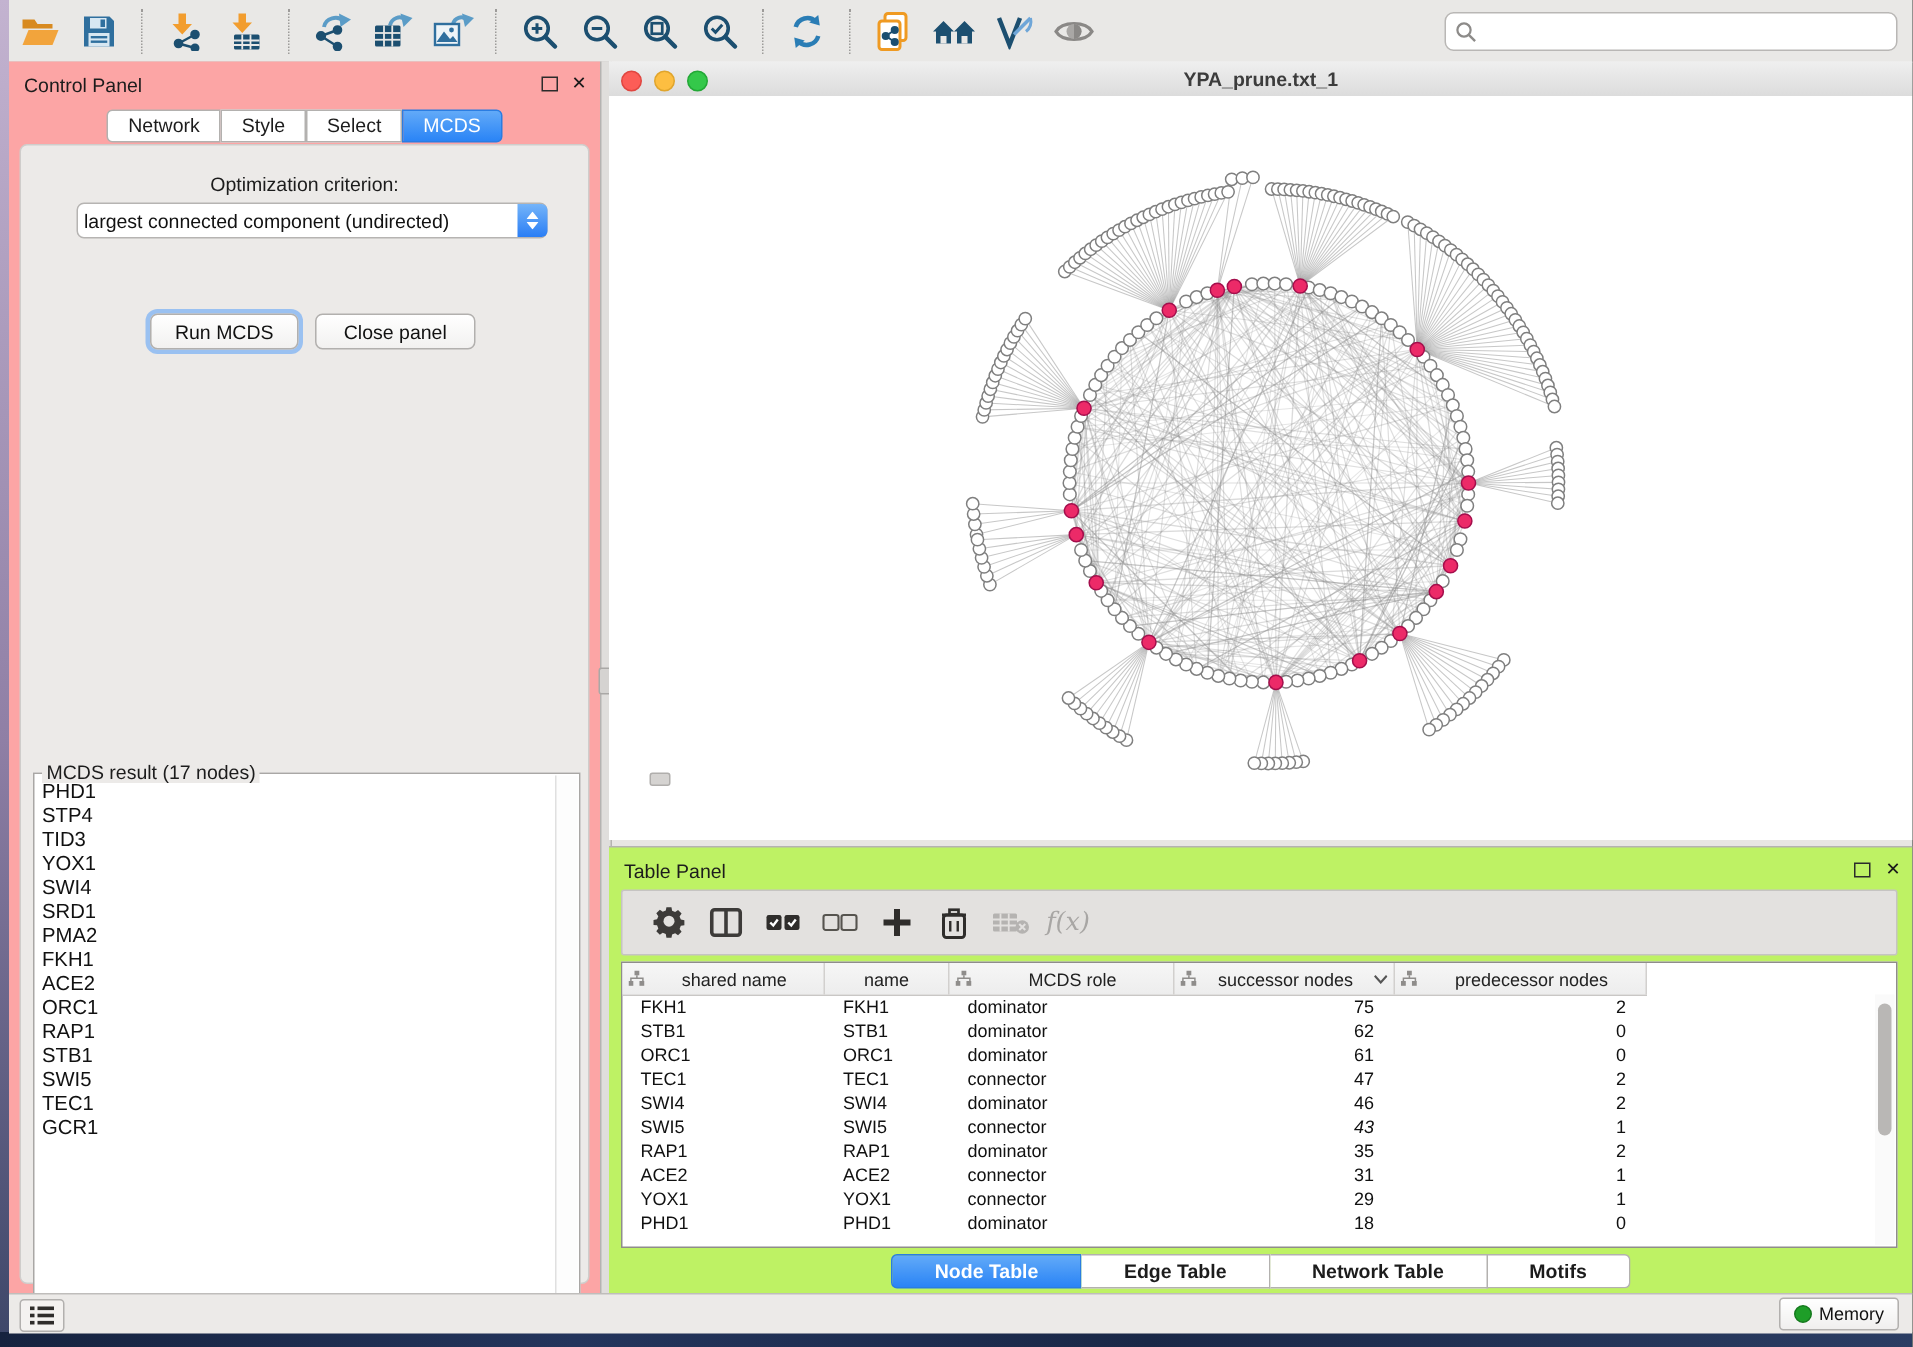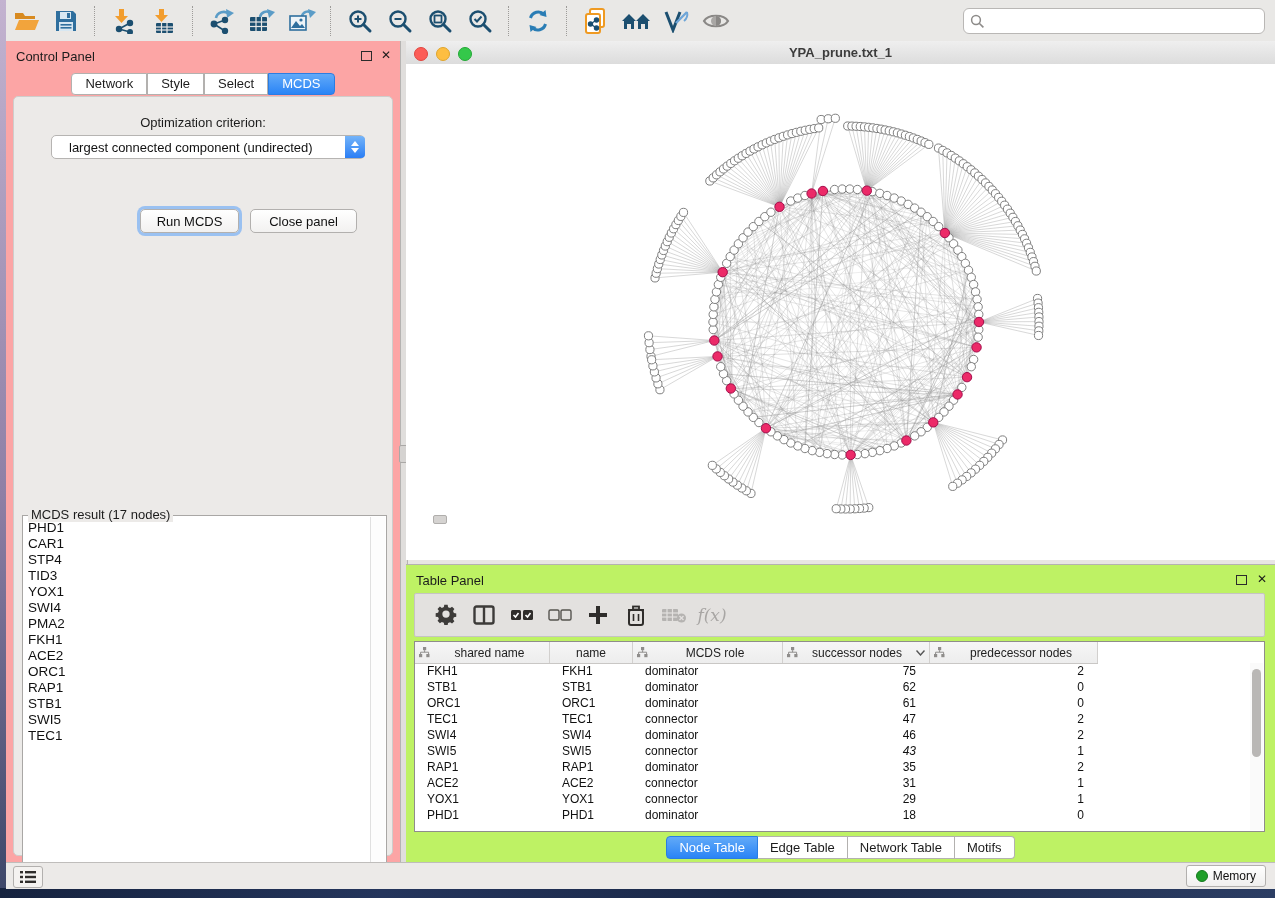--- a/index.html
+++ b/index.html
@@ -31,28 +31,28 @@
   .cp-tab{font-size:13px;color:#1c1c1c;background:#fff;border:1px solid #b3b1af;
     padding:2px 13px;height:16px;line-height:16px;cursor:default;}
   .cp-tab:first-child{border-radius:4px 0 0 4px;}
   .cp-tab:last-child{border-radius:0 4px 4px 0;}
   .cp-tab.active{background:linear-gradient(#62aaf8,#2a84f6);color:#fff;border-color:#2a7de2;}
   .cp-inner{position:absolute;left:7px;top:55px;width:378px;height:758px;background:#eceae8;
     border:1px solid #cfcdcb;border-radius:5px;}
   .opt-label{position:absolute;left:0;top:18px;width:100%;text-align:center;font-size:13px;color:#1c1c1c;}
   .dropdown{position:absolute;left:37px;top:38px;width:312px;height:22px;background:#fff;
     border:1px solid #b6b4b2;border-radius:5px;display:flex;align-items:center;}
-  .dropdown .val{flex:1;font-size:13px;padding-left:17px;color:#111;white-space:nowrap;overflow:hidden;}
+  .dropdown .val{flex:1;font-size:13px;padding-left:4px;color:#111;white-space:nowrap;overflow:hidden;}
   .dd-step{width:20px;height:22px;border-radius:0 4px 4px 0;margin-right:-1px;
     background:linear-gradient(#74b4f9,#2a7ef5);display:flex;flex-direction:column;
     align-items:center;justify-content:center;gap:2px;}
   .dd-step svg{display:block;}
   .btn{position:absolute;height:22px;background:linear-gradient(#ffffff,#f2f1f0);
     border:1px solid #b2b0ae;border-radius:5px;font-size:13px;color:#111;
-    display:flex;align-items:center;justify-content:center;margin-left:40px;}
+    display:flex;align-items:center;justify-content:center;}
   .btn.focus{box-shadow:0 0 0 3px rgba(110,170,246,.65);}
   .fieldset{position:absolute;left:8px;top:412px;width:363px;height:358px;}
   .fieldset .legend{position:absolute;left:6px;top:-2px;font-size:13px;color:#1c1c1c;background:#eceae8;padding:0 3px;z-index:2;}
   .fieldset .box{position:absolute;left:0;top:6px;width:100%;height:352px;border:1px solid #a9a7a5;background:#fff;}
   .mcds-list{position:absolute;left:1px;top:1px;right:15px;bottom:1px;overflow:hidden;
     font-size:13.5px;color:#111;line-height:16px;padding:3px 0 0 4px;}
   .mcds-scroll{position:absolute;right:1px;top:1px;width:14px;bottom:1px;background:#fdfdfd;border-left:1px solid #e0e0e0;}
 
   
   .vsplit{position:absolute;left:394px;top:41px;width:6px;height:821px;background:#e0dedc;
@@ -82,21 +82,21 @@
   .th{display:flex;align-items:center;border-right:1px solid #d2d0ce;font-size:12px;color:#222;box-sizing:border-box;padding:0 4px;}
   .th .lbl{flex:1;text-align:center;}
   .tbody{position:absolute;left:0;top:21px;right:14px;bottom:0;font-size:12px;color:#111;overflow:hidden;}
   .tr{display:flex;height:16px;line-height:16px;}
   .td{box-sizing:border-box;padding:0 12px;white-space:nowrap;overflow:hidden;}
   .td.num{text-align:right;padding-right:14px;}
   .tscroll{position:absolute;right:1px;top:21px;width:13px;bottom:1px;background:#fafafa;}
   .tscroll .thumb{position:absolute;left:2px;top:6px;width:9px;height:88px;background:#b9b7b5;border-radius:5px;}
   .tp-tabs{position:absolute;left:0;top:271px;width:100%;display:flex;justify-content:center;}
   .tp-tab{font-size:13px;color:#1c1c1c;background:#fff;border:1px solid #b3b1af;border-left-width:0;
-    padding:2px 12px;height:17px;line-height:17px;}
+    padding:2px 28px;height:17px;line-height:17px;font-weight:bold;}
   .tp-tab:first-child{border-radius:4px 0 0 4px;border-left-width:1px;}
   .tp-tab:last-child{border-radius:0 4px 4px 0;}
   .tp-tab.active{background:linear-gradient(#62aaf8,#2a84f6);color:#fff;border-color:#2a7de2;}
 
   
   .statusbar{position:absolute;left:0;top:862px;width:100%;height:26px;background:#eceae8;border-top:1px solid #bfbdbb;}
   .sb-listbtn{position:absolute;left:7px;top:3px;width:28px;height:20px;background:#f4f2f0;
     border:1px solid #b2b0ae;border-radius:3px;display:flex;align-items:center;justify-content:center;}
   .mem-btn{position:absolute;right:9px;top:2px;height:20px;background:linear-gradient(#ffffff,#f0efee);
     border:1px solid #b2b0ae;border-radius:3px;display:flex;align-items:center;padding:0 9px;gap:5px;font-size:12px;color:#111;}
@@ -306,33 +306,34 @@
             <span>Run MCDS</span>
           </div>
         <div class="btn" style="left:196px;top:112px;width:105px;">
             <span>Close panel</span>
           </div>
         <div class="fieldset">
           <span class="legend">MCDS result (17 nodes)</span>
           <div class="box">
             <div class="mcds-list" id="mcds-list">
                 <div>PHD1</div>
-                <div>CAR1</div>
                 <div>STP4</div>
                 <div>TID3</div>
                 <div>YOX1</div>
                 <div>SWI4</div>
+                <div>SRD1</div>
                 <div>PMA2</div>
                 <div>FKH1</div>
                 <div>ACE2</div>
                 <div>ORC1</div>
                 <div>RAP1</div>
                 <div>STB1</div>
                 <div>SWI5</div>
                 <div>TEC1</div>
+                <div>GCR1</div>
               </div>
             <div class="mcds-scroll"></div>
           </div>
         </div>
       </div>
     </div>
 
     <div class="vsplit">
         <div class="grip"></div>
       </div>

